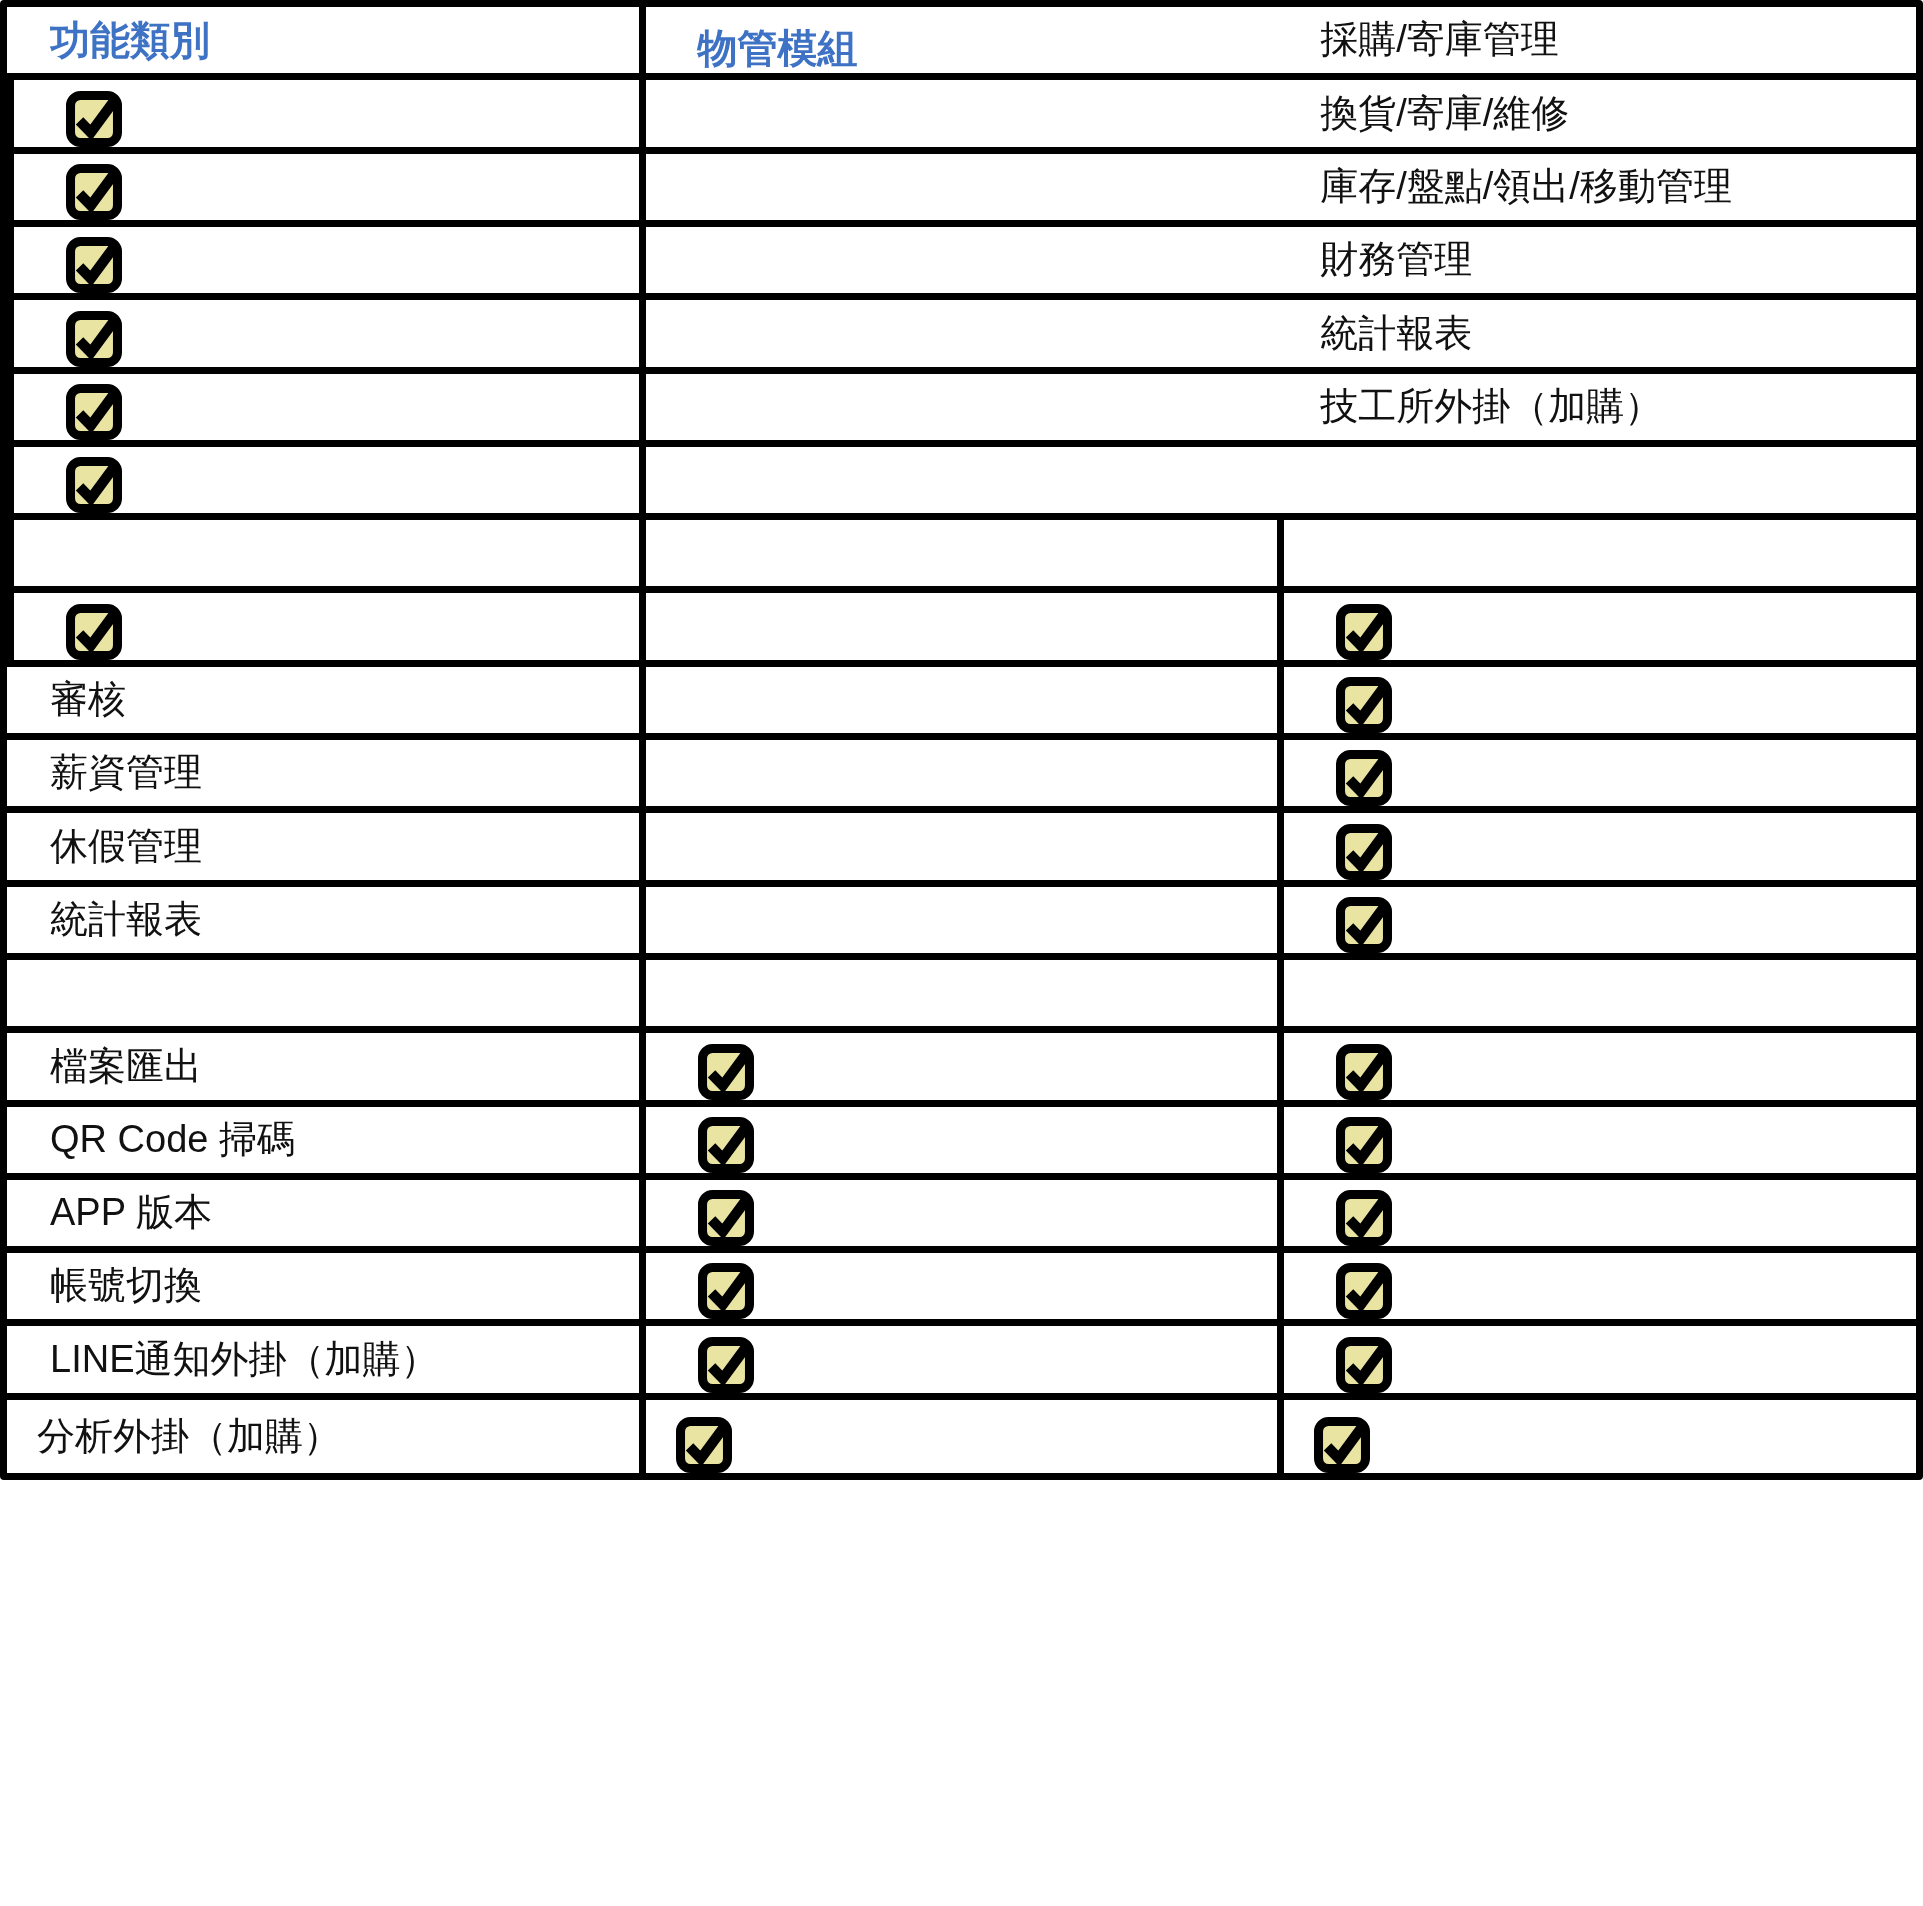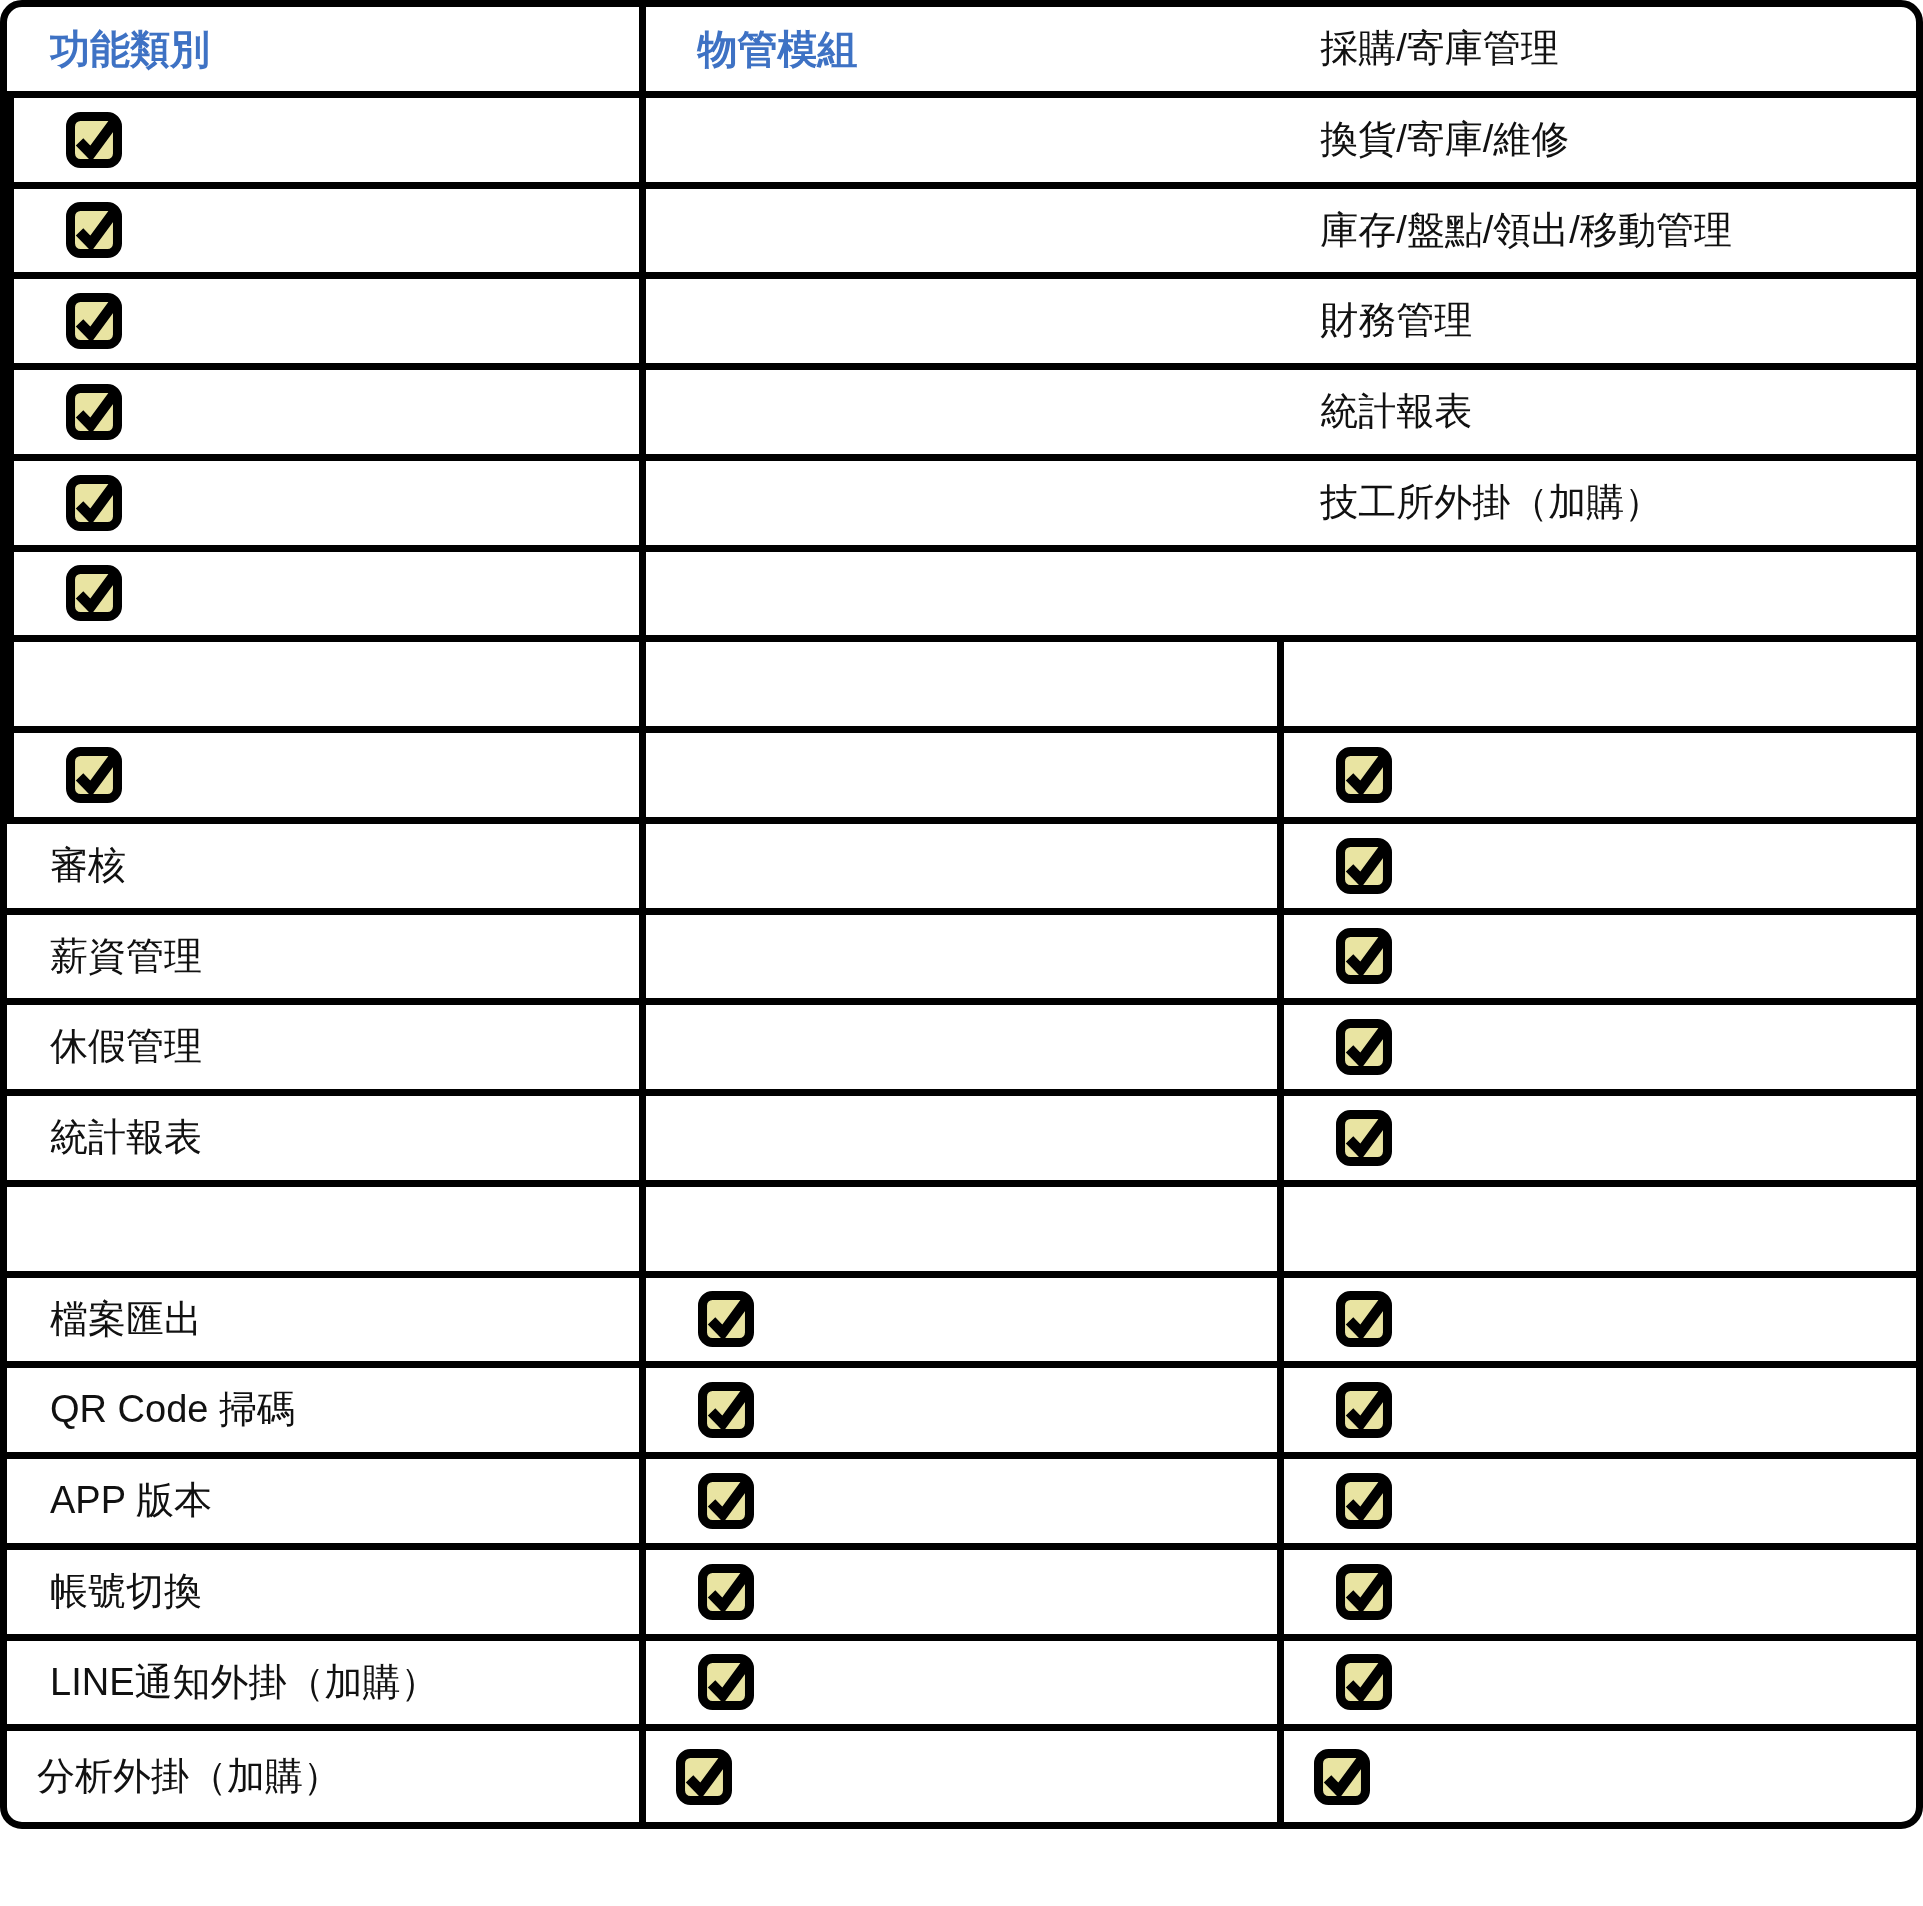--- a/index.html
+++ b/index.html
@@ -1,37 +1,37 @@
 <!DOCTYPE html>
 <html style="--header-text: #3E72C4; --body-text: #111111; --border: #000000; --checkbox-fill: #E9E4A2; --checkbox-border: #000000; --background: #FFFFFF;font-size:14.5px"><head>
 <meta charset="utf-8">
 <style>
   html,body{margin:0;padding:0;background:var(--background,#fff);}
   .table{
     box-sizing:border-box;
-    width:1923px;height:1829px;
+    width:1923px;height:1480px;
     border:7.2px solid var(--border,#000);
-    border-radius:22px;
+    border-radius:4px;
     overflow:hidden;
     display:grid;
     grid-template-columns:698fr 706fr 706fr;
     grid-auto-rows:1fr;
     background:var(--background,#fff);
   }
   .cell{
     box-sizing:border-box;
     display:flex;align-items:center;
     border-bottom:7.2px solid var(--border,#000);
     font-family:"Liberation Sans","DejaVu Sans",sans-serif;
     font-size:38px;line-height:1.25;font-weight:400;
     color:var(--body-text,#111);
     overflow:hidden;white-space:nowrap;
   }
   .c1{padding-left:43px;padding-right:18px;}
-  .c2,.c3{padding-left:52px;border-left:7.2px solid var(--border,#000);}
+  .c2,.c3{padding-left:52px;border-left:7.2px solid var(--border,#000);align-items:flex-end;}
   .cell:nth-last-child(-n+3){border-bottom:none;padding-left:30px;}
   .header{
     color:var(--header-text,#3E72C4);
     font-weight:700;font-size:40px;
   }
   .checkbox{display:block;flex:0 0 auto;}
 </style>
 </head>
 <body>
 

